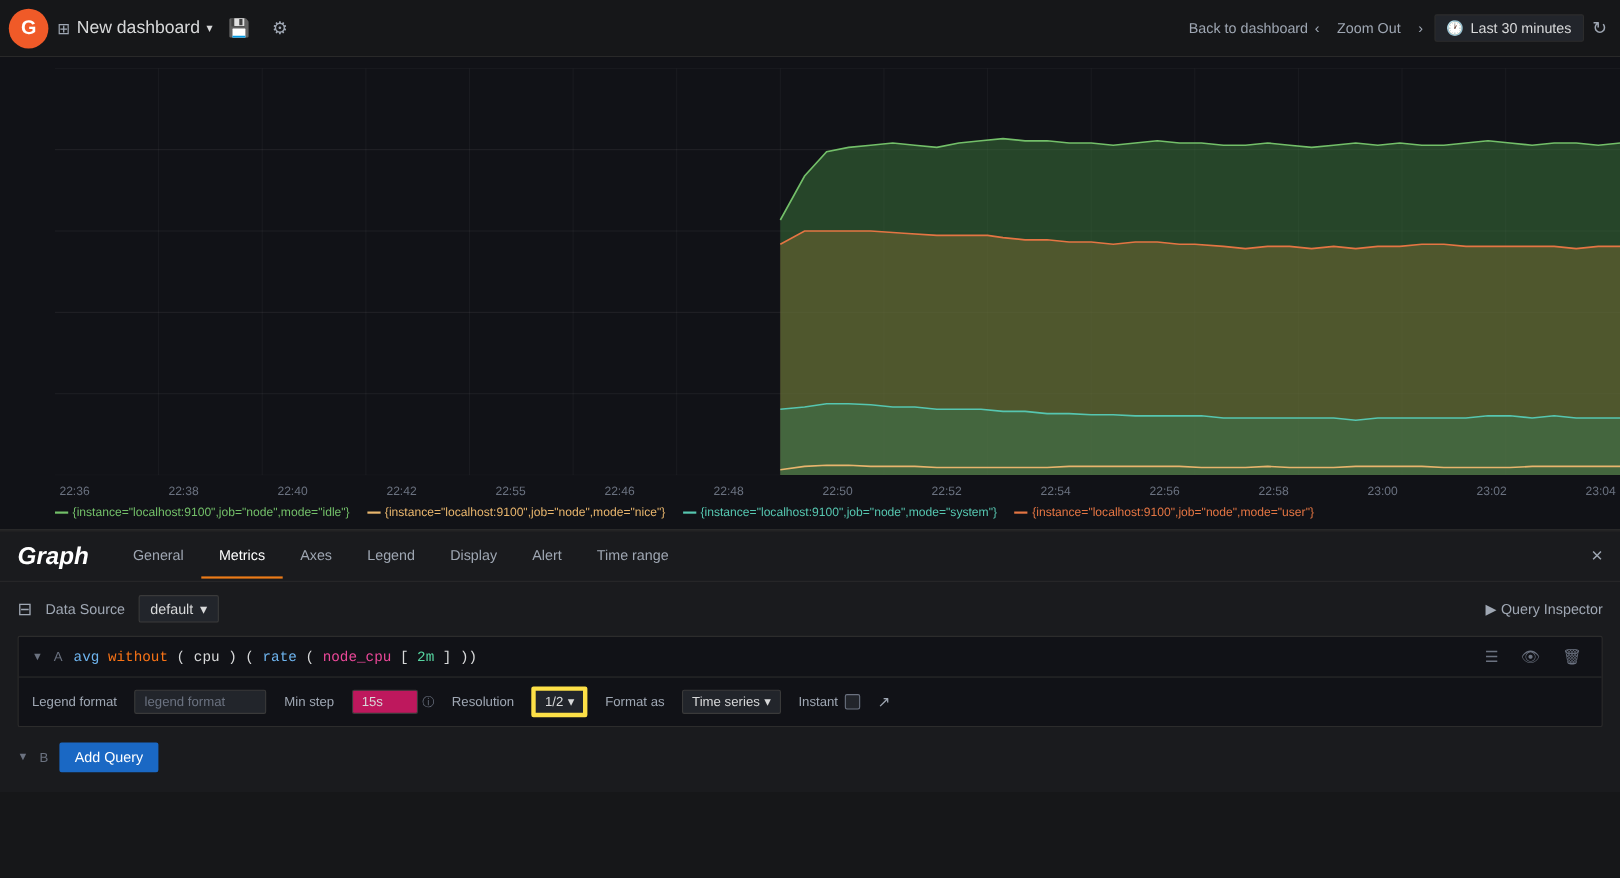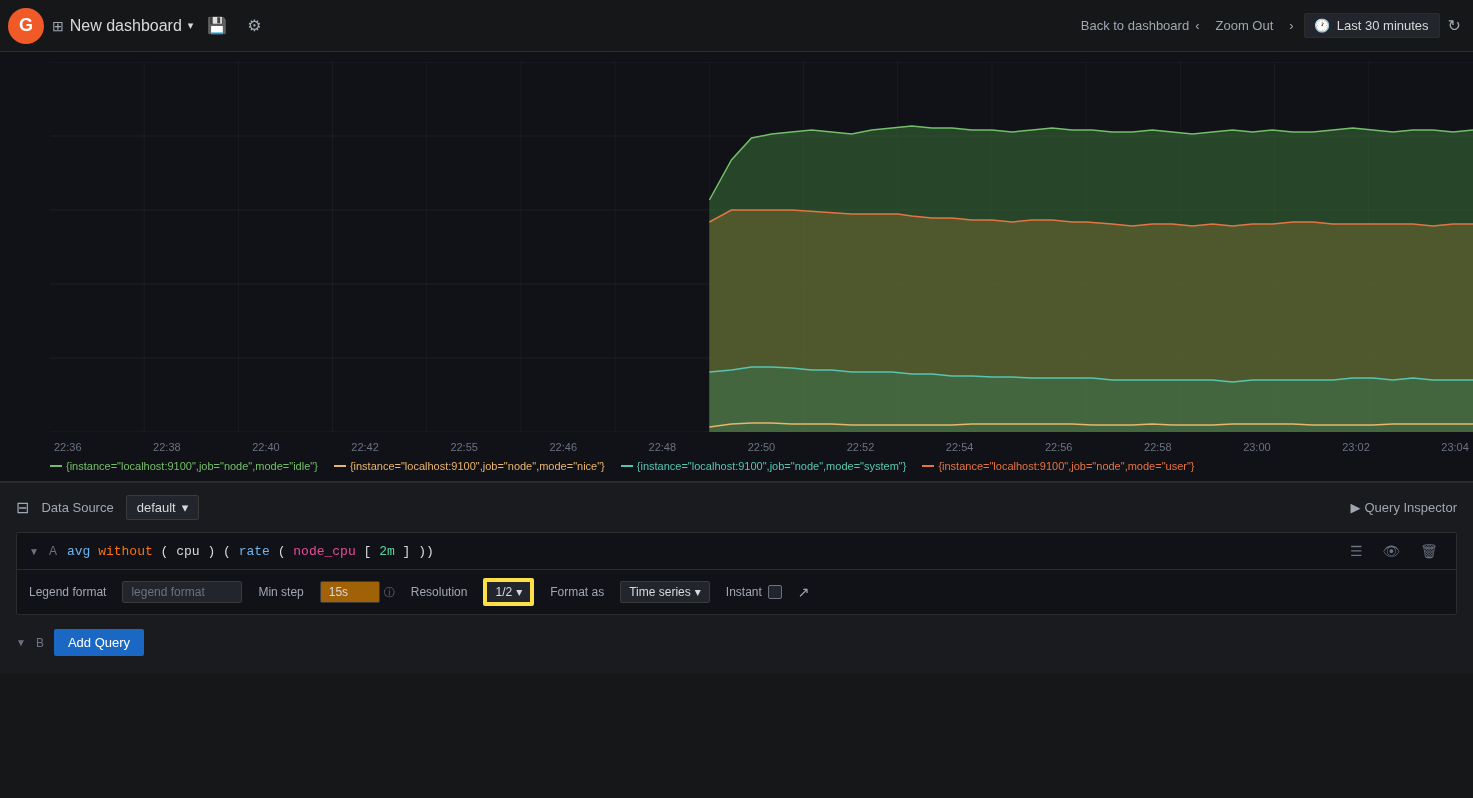--- a/index.html
+++ b/index.html
@@ -200,21 +200,21 @@
     }
     .opt-label { color: #9fa7b3; font-size: 12px; }
     .opt-input {
       background: #22252b; border: 1px solid #3a3a3a;
       color: #d8d9da; padding: 3px 8px;
       border-radius: 2px; font-size: 12px;
       width: 120px;
     }
     .opt-input::placeholder { color: #6b7280; }
     .opt-input-sm {
-      background: #a16207; border: 1px solid #3a3a3a;
+      background: #be185d; border: 1px solid #3a3a3a;
       color: #d8d9da; padding: 3px 8px;
       border-radius: 2px; font-size: 12px;
       width: 60px;
     }
     .opt-select {
       background: #22252b; border: 4px solid #fde047;
       color: #d8d9da; padding: 3px 8px;
       border-radius: 2px; font-size: 12px;
       cursor: pointer;
       display: flex; align-items: center; gap: 4px;
@@ -352,20 +352,31 @@
       <span style="color:#56c6b0; font-size:11px;">{instance="localhost:9100",job="node",mode="system"}</span>
     </div>
     <div class="legend-item">
       <div class="legend-dot" style="background:#e47543;"></div>
       <span style="color:#e47543; font-size:11px;">{instance="localhost:9100",job="node",mode="user"}</span>
     </div>
   </div>
 </div>
 
 <div class="panel-editor">
+  <div class="panel-editor-header">
+    <span class="panel-title">Graph</span>
+    <div class="tab">General</div>
+    <div class="tab active">Metrics</div>
+    <div class="tab">Axes</div>
+    <div class="tab">Legend</div>
+    <div class="tab">Display</div>
+    <div class="tab">Alert</div>
+    <div class="tab">Time range</div>
+    <button class="tab-close">×</button>
+  </div>
 
   <div class="query-section">
 
     <div class="datasource-row">
       <span class="datasource-icon">⊟</span>
       <span class="datasource-label">Data Source</span>
       <div class="datasource-select">
         <span>default</span>
         <span>▾</span>
       </div>

